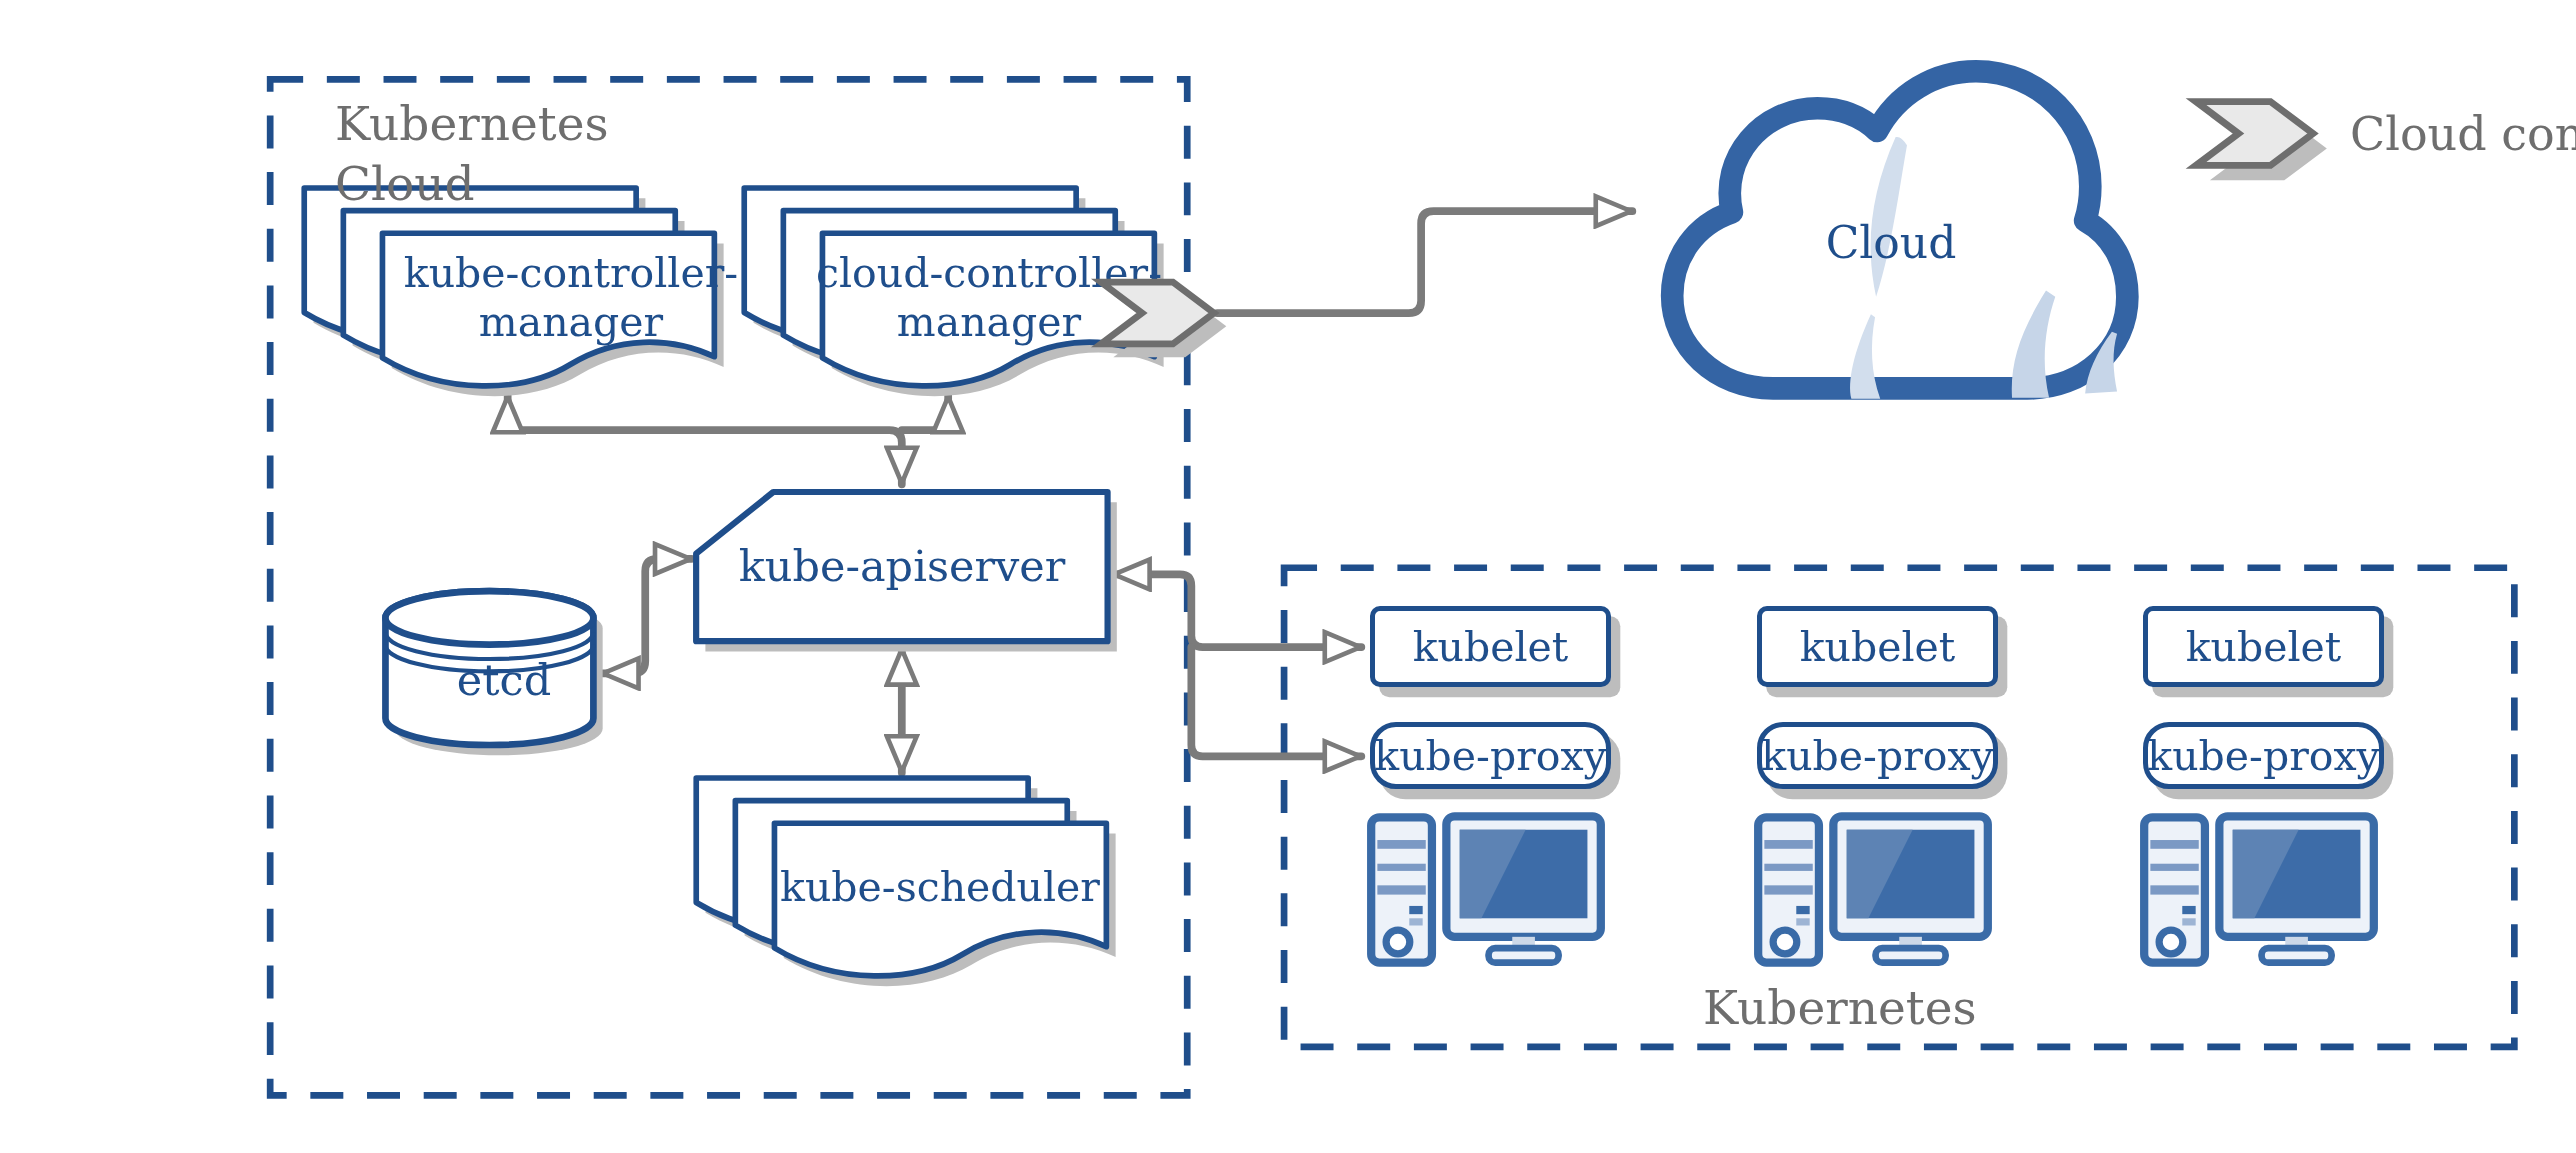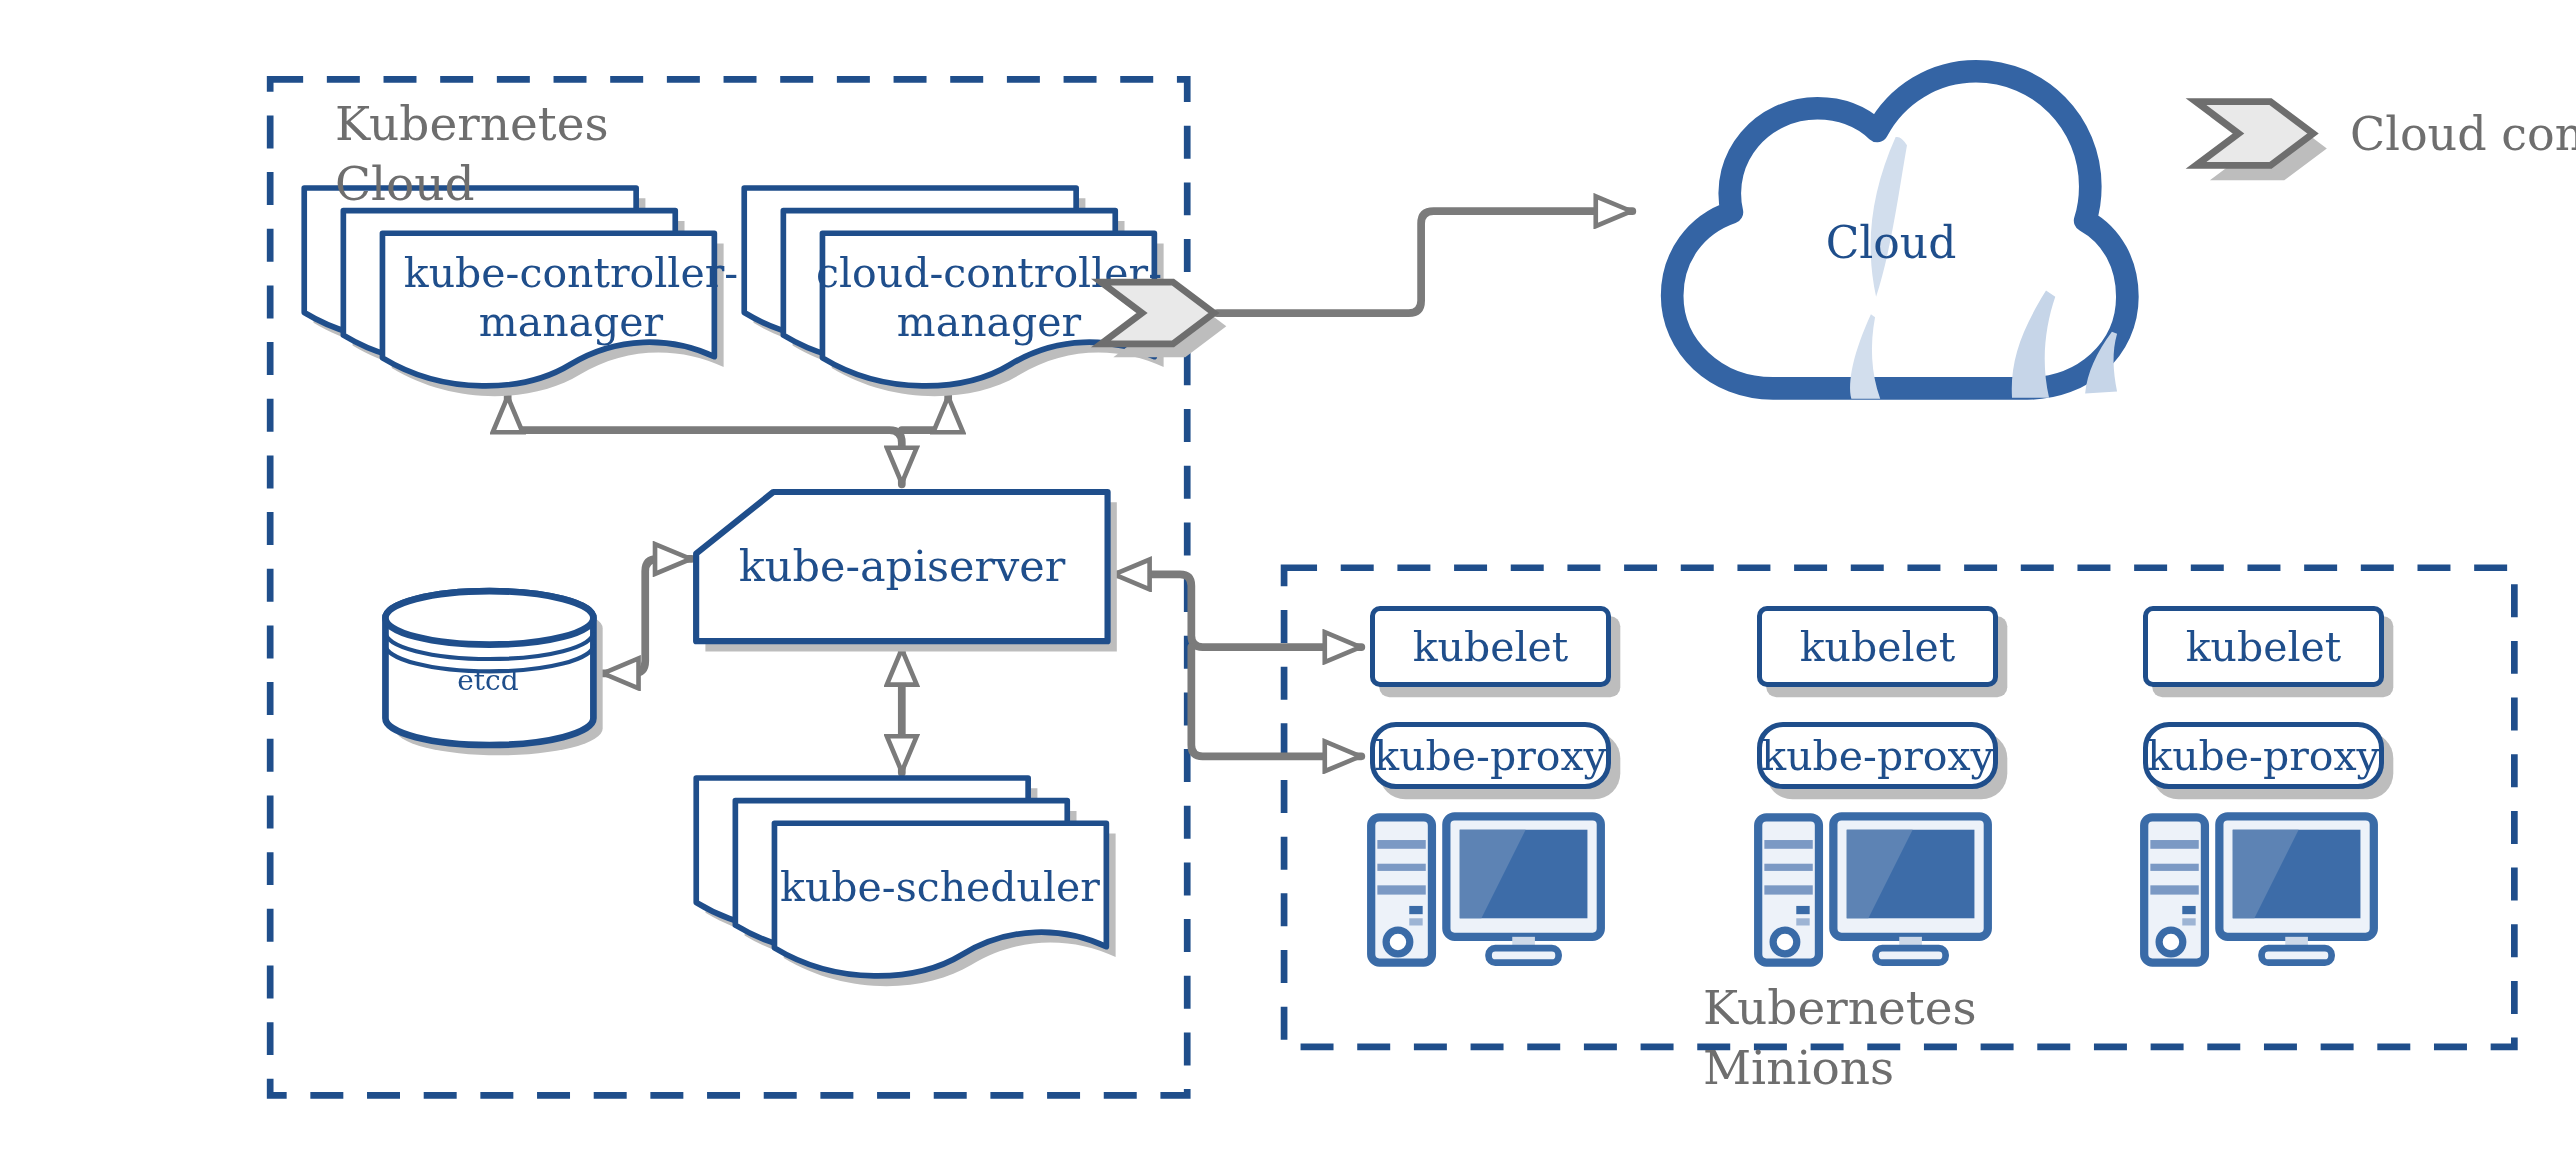--- a/index.html
+++ b/index.html
@@ -96,21 +96,21 @@
     <div>kube-apiserver</div>
   </div>
 
   <svg class="abs" style="left:381px;top:587px;z-index:2;" width="222" height="175" viewBox="0 0 430 340">
     <path d="M8 60 V255 A202 52 0 0 0 412 255 V60 A202 52 0 0 0 8 60 Z" transform="translate(18,20)" fill="#bdbdbd"></path>
     <path d="M8 60 V255 A202 52 0 0 0 412 255 V60 A202 52 0 0 0 8 60 Z" fill="#ffffff" stroke="#1f4e8b" stroke-width="13"></path>
     <ellipse cx="210" cy="60" rx="202" ry="52" fill="#ffffff" stroke="#1f4e8b" stroke-width="13"></ellipse>
     <path d="M8 88 A202 52 0 0 0 412 88" fill="none" stroke="#1f4e8b" stroke-width="8"></path>
     <path d="M8 112 A202 52 0 0 0 412 112" fill="none" stroke="#1f4e8b" stroke-width="8"></path>
   </svg>
-  <div class="abs blue-label" style="left:380px;top:613px;width:216px;height:134px;z-index:3;font-size:28px;">
+  <div class="abs blue-label" style="left:396px;top:613px;width:216px;height:134px;z-index:3;font-size:43px;">
     <div>etcd</div>
   </div>
 
   <svg class="abs" style="left:696px;top:778px;z-index:2;" width="425" height="247" viewBox="0 0 825 480">
     <g>
       <path d="M0 0 H645 V240 C560 200 455 200 365 255 C275 310 120 315 0 242 Z" transform="translate(18,20)" fill="#bdbdbd"></path>
       <path d="M0 0 H645 V240 C560 200 455 200 365 255 C275 310 120 315 0 242 Z" fill="#ffffff" stroke="#1f4e8b" stroke-width="11" stroke-linejoin="round"></path>
       <path d="M0 0 H645 V240 C560 200 455 200 365 255 C275 310 120 315 0 242 Z" transform="translate(94,64)" fill="#bdbdbd"></path>
       <path d="M0 0 H645 V240 C560 200 455 200 365 255 C275 310 120 315 0 242 Z" transform="translate(76,44)" fill="#ffffff" stroke="#1f4e8b" stroke-width="11" stroke-linejoin="round"></path>
       <path d="M0 0 H645 V240 C560 200 455 200 365 255 C275 310 120 315 0 242 Z" transform="translate(170,108)" fill="#bdbdbd"></path>
@@ -213,17 +213,16 @@
       <rect x="158" y="10" width="300" height="234" rx="16" fill="#edf2f9" stroke="#3a6ba7" stroke-width="16"></rect>
       <rect x="184" y="36" width="248" height="172" fill="#3d6ca8"></rect>
       <polygon points="184,208 184,36 312,36 226,208" fill="#5d83b4"></polygon>
       <rect x="286" y="244" width="44" height="24" fill="#ccd8e8"></rect>
       <rect x="240" y="266" width="136" height="28" rx="13" fill="#edf2f9" stroke="#3a6ba7" stroke-width="13"></rect>
     </g>
   </svg>
 
   <div class="abs gray-label" style="left:1703px;top:978px;width:412px;z-index:3;">
     <div>Kubernetes</div>
-    <div>Minions</div>
   </div>
 
 </div>
 
 
 </body></html>

